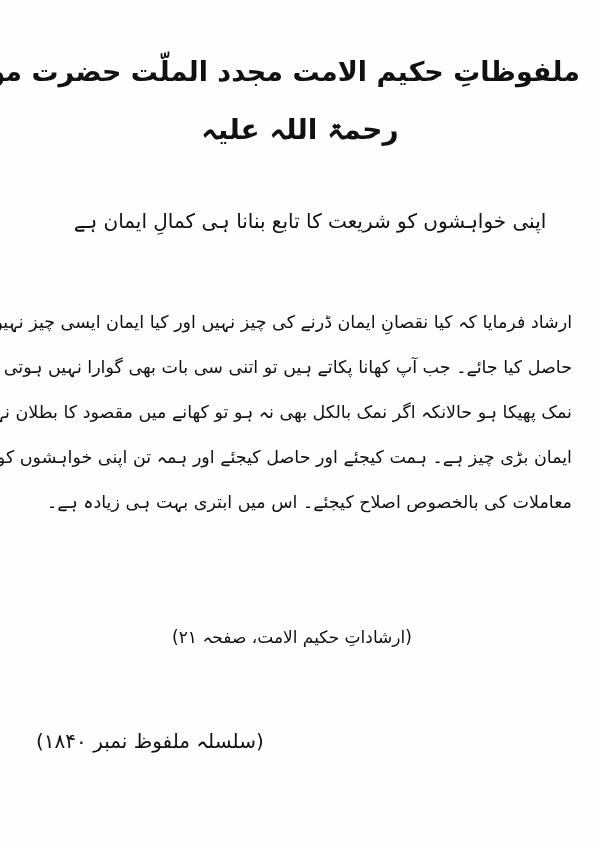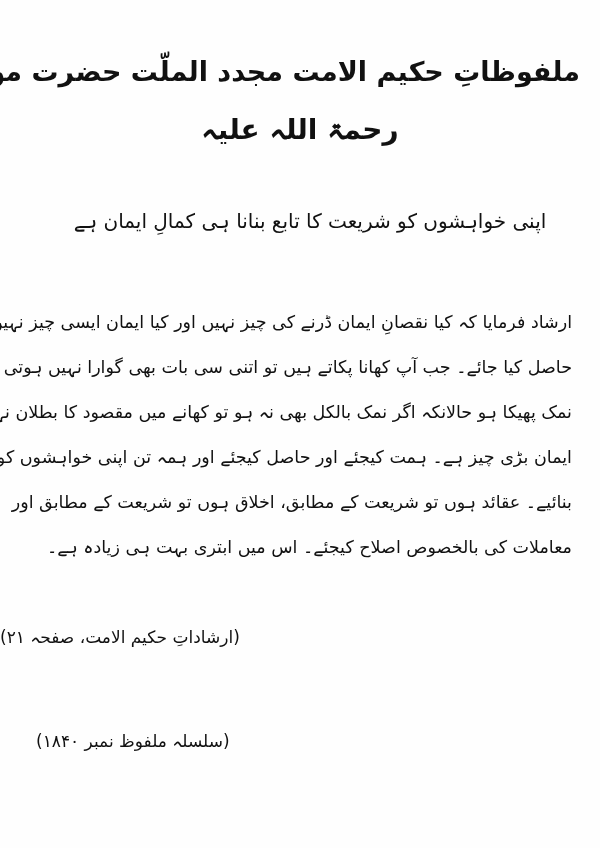--- a/index.html
+++ b/index.html
@@ -73,51 +73,50 @@
     }
     .body-line.last {
       text-align: center;
       text-align-last: right;
     }
     .source-ref {
       position: absolute;
       top: 622px;
       left: 0;
       right: 16px;
-      text-align: left;
+      text-align: center;
       font-size: 17px;
       line-height: 30px;
       white-space: nowrap;
     }
     .series-ref {
       position: absolute;
       top: 726px;
       left: 36px;
-      font-size: 17px;
+      font-size: 20px;
       line-height: 30px;
       white-space: nowrap;
     }
   </style>
 </head>
 <body>
 
 <div class="page">
 
   <div class="title-line1 rtl">ملفوظاتِ حکیم الامت مجدد الملّت حضرت مولانا محمد اشرف علی تھانوی</div>
 
   <div class="title-line2 rtl">رحمۃ اللہ علیہ</div>
 
   <div class="subtitle rtl">اپنی خواہشوں کو شریعت کا تابع بنانا ہی کمالِ ایمان ہے</div>
 
   <div class="body-text rtl">
     <div class="body-line">ارشاد فرمایا کہ کیا نقصانِ ایمان ڈرنے کی چیز نہیں اور کیا ایمان ایسی چیز نہیں جس کو</div>
     <div class="body-line">حاصل کیا جائے۔ جب آپ کھانا پکاتے ہیں تو اتنی سی بات بھی گوارا نہیں ہوتی کہ ذرا</div>
     <div class="body-line">نمک پھیکا ہو حالانکہ اگر نمک بالکل بھی نہ ہو تو کھانے میں مقصود کا بطلان نہیں ہوتا۔ کمالِ</div>
     <div class="body-line">ایمان بڑی چیز ہے۔ ہمت کیجئے اور حاصل کیجئے اور ہمہ تن اپنی خواہشوں کو شریعت کا تابع</div>
-    <div class="body-line">بنائیے۔ عقائد ہوں تو شریعت کے مطابق، اخلاق ہوں تو شریعت کے مطابق اور</div>
     <div class="body-line last">معاملات کی بالخصوص اصلاح کیجئے۔ اس میں ابتری بہت ہی زیادہ ہے۔</div>
   </div>
 
   <div class="source-ref rtl">(ارشاداتِ حکیم الامت، صفحہ ۲۱)</div>
 
   <div class="series-ref rtl">(سلسلہ ملفوظ نمبر ۱۸۴۰)</div>
 
 </div>
 
 </body></html>

